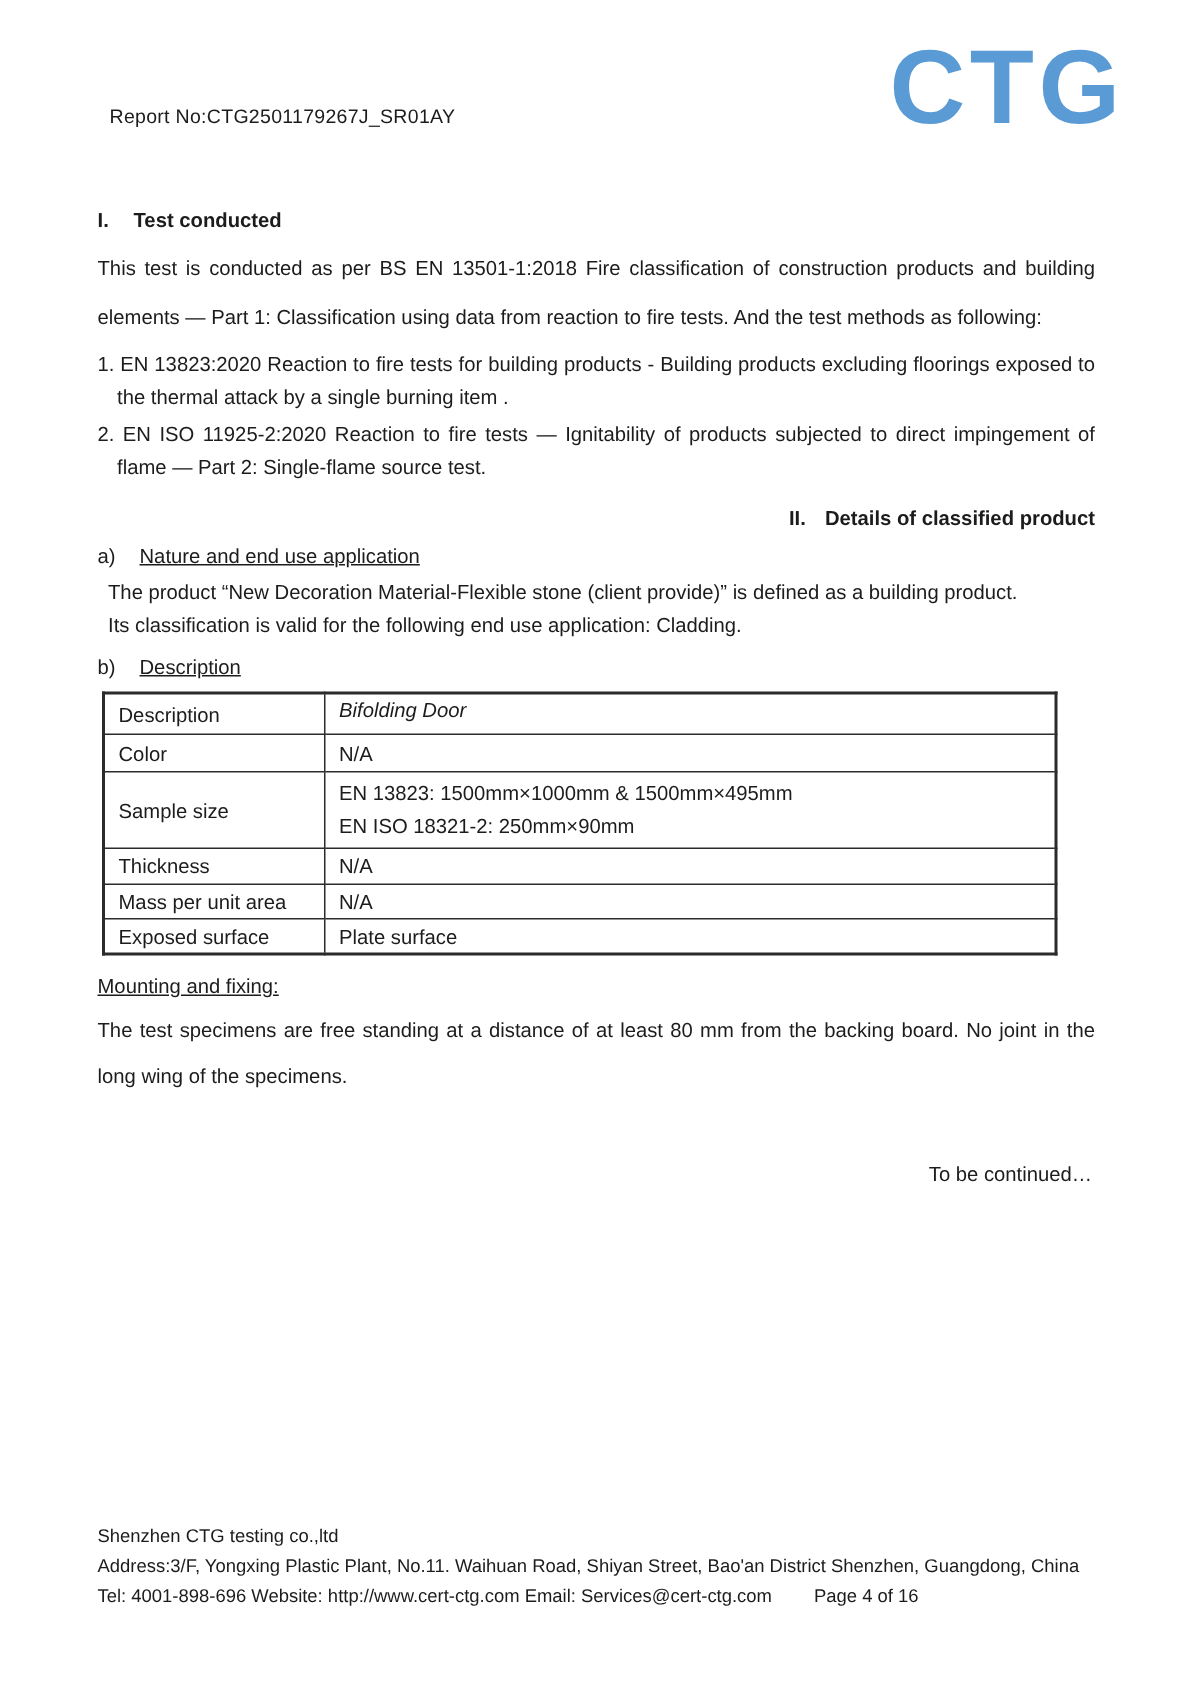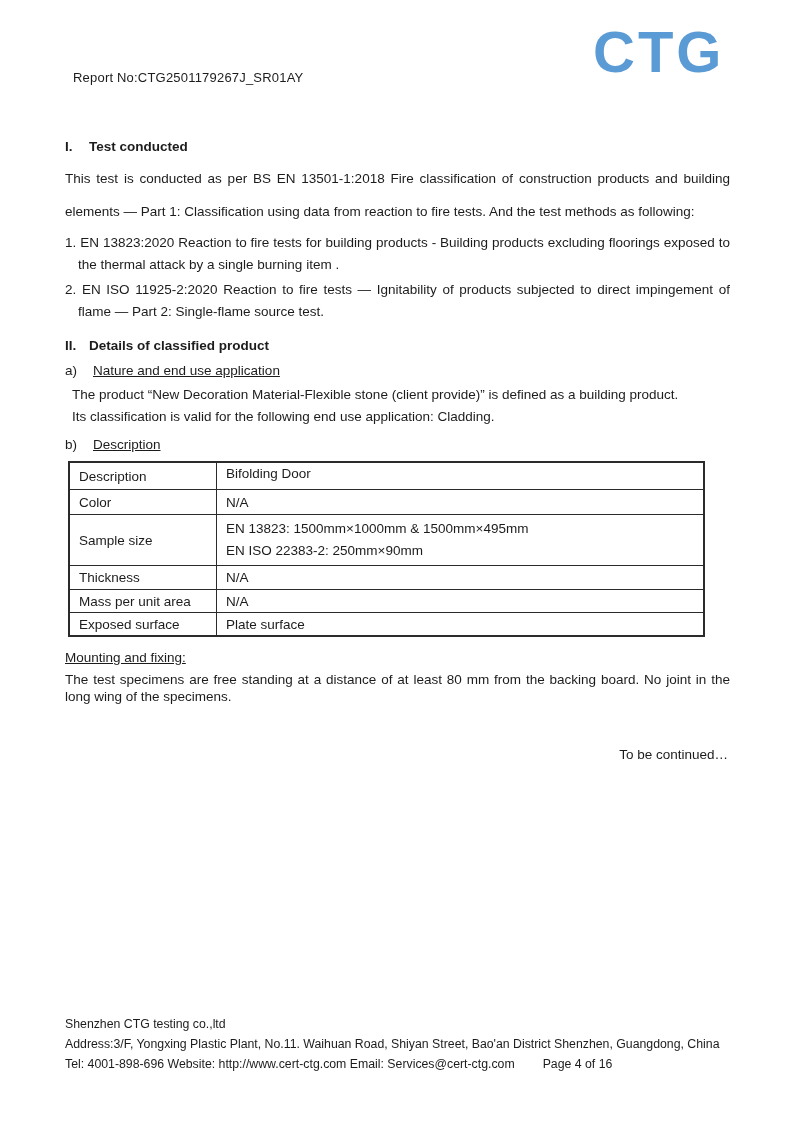--- a/index.html
+++ b/index.html
@@ -11,21 +11,21 @@
     color:#1c1c1c;
     overflow:hidden;
   }
   
   .report-no {
     position:absolute; left:73px; top:70px;
     font-size:13px; letter-spacing:0.2px;
   }
   .logo {
     position:absolute; left:593px; top:18px;
-    font-size:58px; font-weight:bold;
+    font-size:70px; font-weight:bold;
     letter-spacing:3px;
   }
   
   .content {
     position:absolute; left:65px; top:139px; width:665px;
     font-size:13.5px;
   }
   .sec-heading {
     font-weight:bold; display:flex;
     margin:0 0 8px 0;
@@ -35,32 +35,32 @@
     text-align:justify; line-height:33px; margin:0 0 4px 0;
   }
   .num-item {
     margin:4px 0 4px 13px; text-indent:-13px;
     text-align:justify; line-height:21.5px;
   }
   .sub-item { display:flex; margin:10px 0 6px 0; }
   .sub-num { width:28px; flex:0 0 auto; }
   .underlined { text-decoration:underline; }
   .indent-para { margin-left:7px; line-height:21.5px; text-align:justify; }
-  .sec2-head { margin-top:16px; }
+  .sec2-head { margin-top:16px;justify-content:flex-end; }
   
   table.desc-table {
     border-collapse:collapse; width:637px; margin:9px 0 0 3px;
     font-size:13.5px;
   }
   table.desc-table td {
     border:1px solid #2b2b2b; padding:3px 9px; vertical-align:middle;
   }
   table.desc-table { border:2px solid #2b2b2b; }
   td.lbl { width:128px; }
-  .cell-top { vertical-align:top !important; }
+  .cell-top { vertical-align:top !important;font-style:italic; }
   .samp-line { line-height:20px; padding:1px 0; }
   
   .mounting-head { margin:13px 0 6px 0; }
   .to-be-continued {
     text-align:right; margin-top:42px; padding-right:2px;
   }
   
   .footer {
     position:absolute; left:65px; top:1014px; width:680px;
     font-size:12.3px; line-height:20px;
@@ -109,42 +109,42 @@
           <td class="cell-top">Bifolding Door</td>
         </tr>
         <tr>
           <td class="lbl" style="height:18px">Color</td>
           <td>N/A</td>
         </tr>
         <tr>
           <td class="lbl" style="height:36px">Sample size</td>
           <td>
             <div class="samp-line">EN 13823: 1500mm×1000mm &amp; 1500mm×495mm</div>
-            <div class="samp-line">EN ISO 22383-2: 250mm×90mm</div>
+            <div class="samp-line">EN ISO 18321-2: 250mm×90mm</div>
           </td>
         </tr>
         <tr>
           <td class="lbl" style="height:17px">Thickness</td>
           <td>N/A</td>
         </tr>
         <tr>
           <td class="lbl" style="height:16px">Mass per unit area</td>
           <td>N/A</td>
         </tr>
         <tr>
           <td class="lbl" style="height:16px">Exposed surface</td>
           <td>Plate surface</td>
         </tr>
       </tbody>
     </table>
 
     <div class="sub-item mounting-head">
       <span class="underlined">Mounting and fixing:</span>
     </div>
-    <p class="para-justify" style="line-height:17px">The test specimens are free standing at a distance of at least 80 mm from the backing board. No joint in the long wing of the specimens.</p>
+    <p class="para-justify" style="line-height:31px">The test specimens are free standing at a distance of at least 80 mm from the backing board. No joint in the long wing of the specimens.</p>
 
     <div class="to-be-continued">To be continued…</div>
 
   </div>
 
   <div class="footer">
     <div>Shenzhen CTG testing co.,ltd</div>
     <div>Address:3/F, Yongxing Plastic Plant, No.11. Waihuan Road, Shiyan Street, Bao'an District Shenzhen, Guangdong, China</div>
     <div>
       <span>Tel: 4001-898-696 Website: http://www.cert-ctg.com Email: Services@cert-ctg.com</span><span class="page-num">Page 4 of 16</span>

